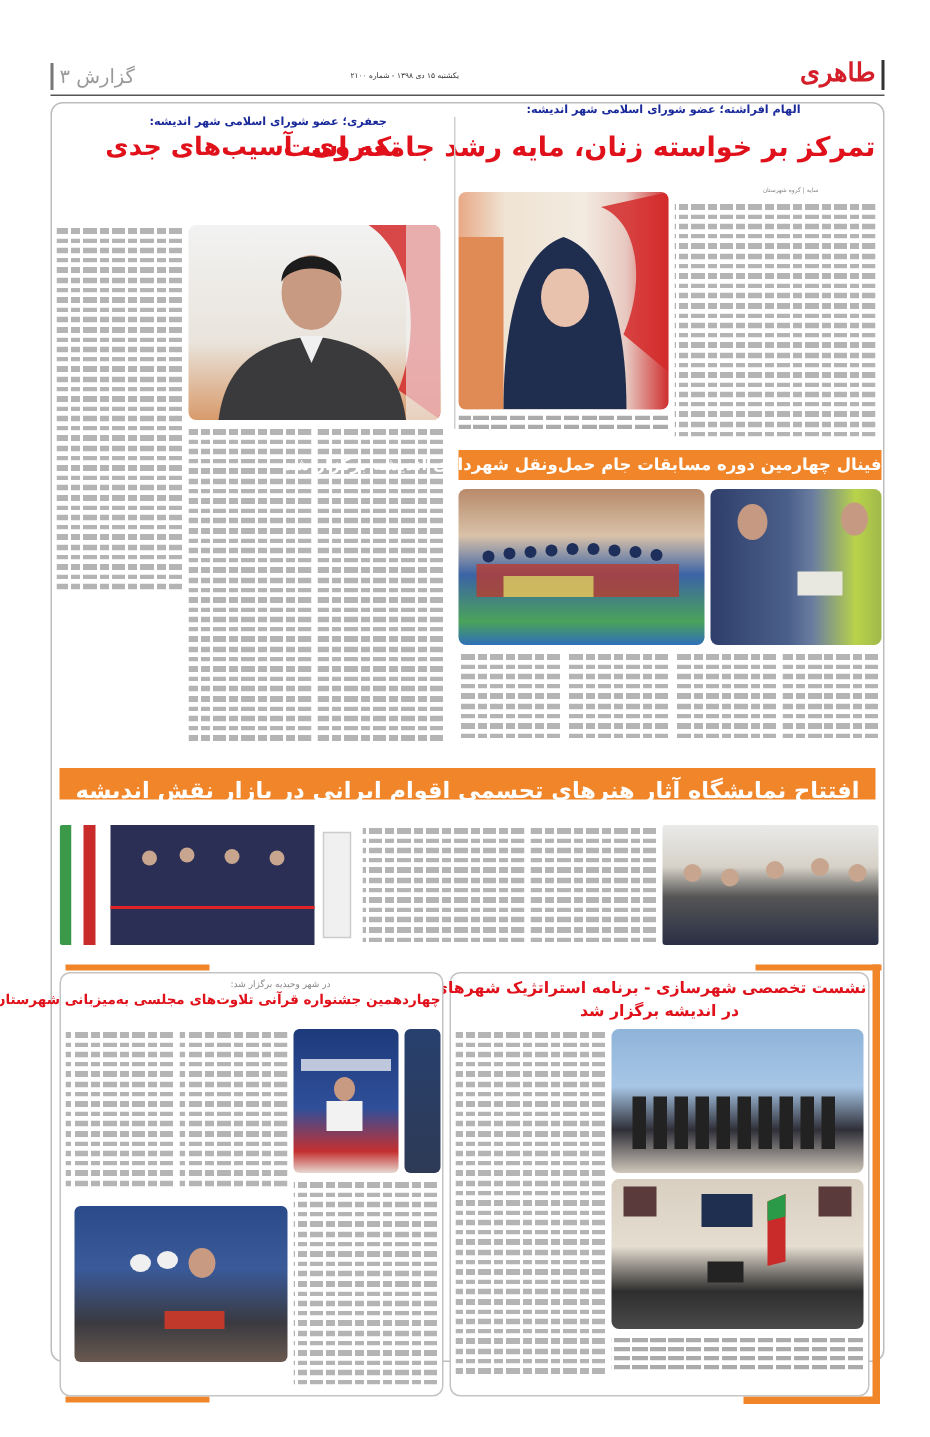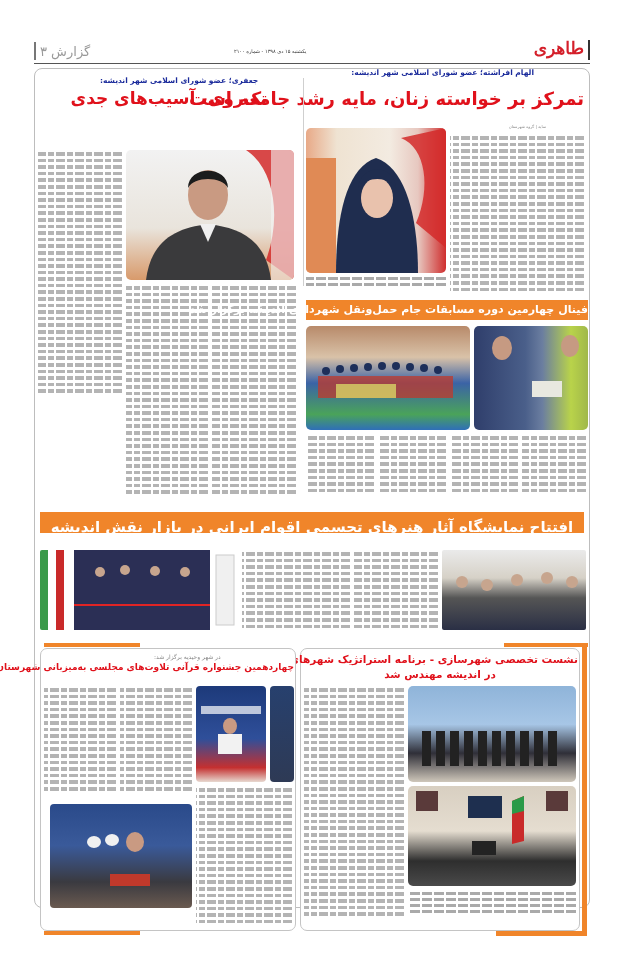--- a/index.html
+++ b/index.html
@@ -351,21 +351,21 @@
     </svg>
   </div>
   <div style="position:absolute; width:0; height:0; overflow:hidden;">نمایشگاه آثار هنرهای تجسمی اقوام ایرانی در روز شنبه با حضور مسئولان در بازار نقش اندیشه افتتاح شد</div>
 
   <div class="orange-rule" style="left:470px; top:605px; width:84px;"></div>
   <div style="position:absolute; left:548px; top:605px; width:5px; height:290px; background:#f0852a;"></div>
   <div style="position:absolute; left:462px; top:893px; width:91px; height:5px; background:#f0852a;"></div>
   <div class="boxed" style="left:266px; top:610px; width:280px; height:283px;"></div>
   <div class="headline" style="left:268px; top:614px; width:276px; font-size:10.5px; line-height:15px;">
     <div>نشست تخصصی شهرسازی - برنامه استراتژیک شهرهای جدید</div>
-    <div>در اندیشه مهندس شد</div>
+    <div>در اندیشه برگزار شد</div>
   </div>
   <div class="photo" style="left:374px; top:648px; width:168px; height:96px; background:linear-gradient(180deg,#8fb4d9 0%,#a7c6e6 40%,#2f2f38 70%,#cfc7ba 100%);">
     <svg width="168" height="96" viewBox="0 0 168 96">
       <g fill="#222">
           <rect x="14" y="45" width="9" height="35"></rect>
           <rect x="28" y="45" width="9" height="35"></rect>
           <rect x="42" y="45" width="9" height="35"></rect>
           <rect x="56" y="45" width="9" height="35"></rect>
           <rect x="70" y="45" width="9" height="35"></rect>
           <rect x="84" y="45" width="9" height="35"></rect>

